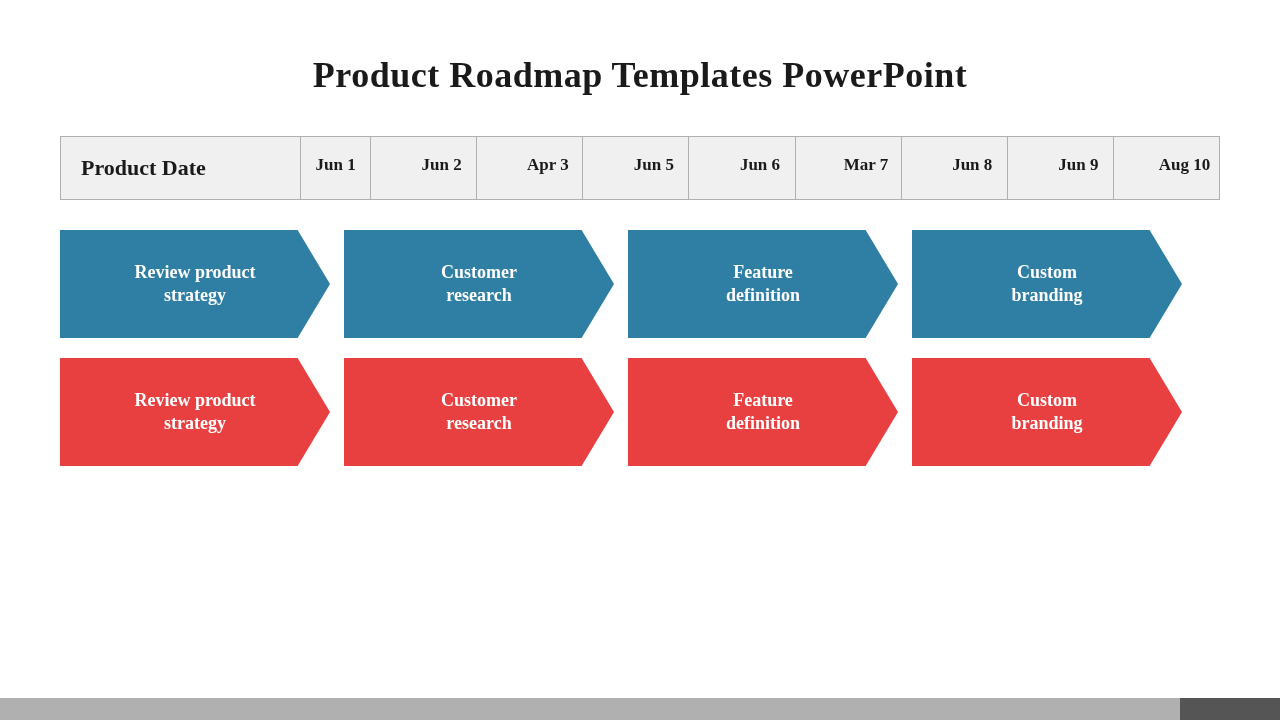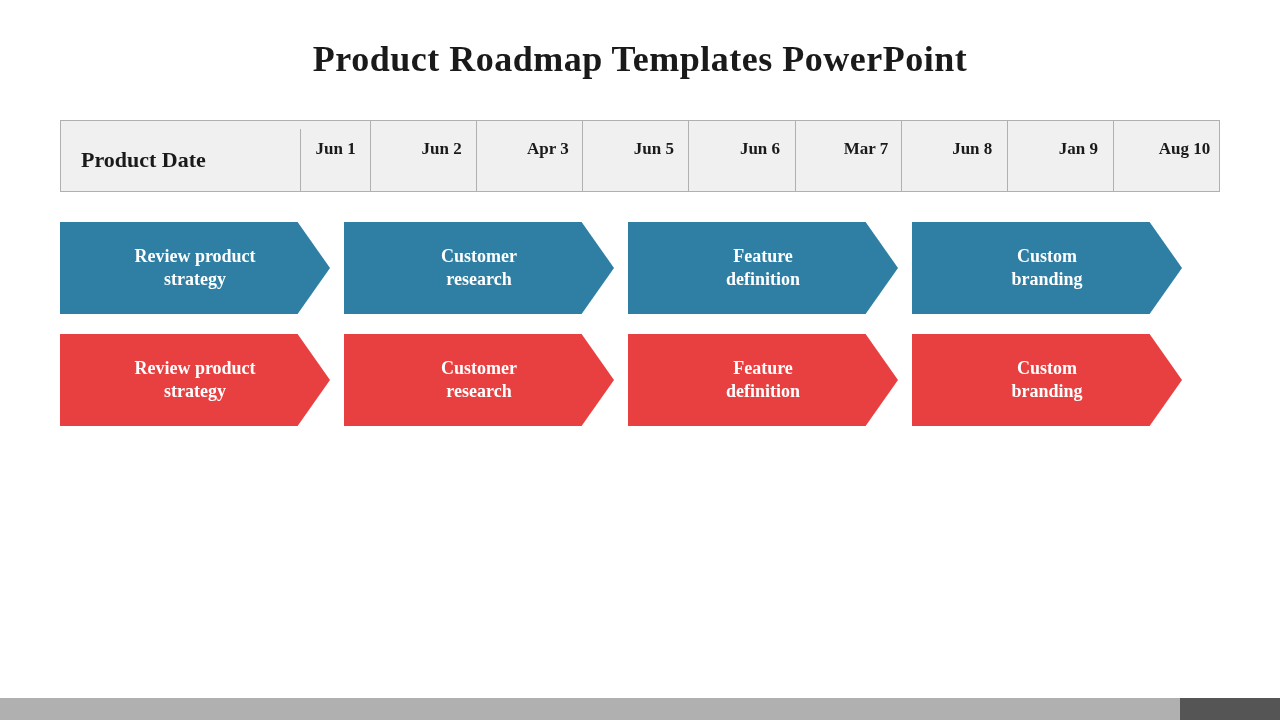--- a/index.html
+++ b/index.html
@@ -7,21 +7,21 @@
       width: 1280px;
       height: 720px;
       background: #ffffff;
       font-family: 'Georgia', serif;
       overflow: hidden;
       position: relative;
     }
 
     .page-title {
       text-align: center;
-      padding-top: 38px;
+      padding-top: 54px;
       font-size: 36px;
       font-weight: 700;
       color: #1a1a1a;
       letter-spacing: 0.5px;
     }
 
     
     .timeline-header {
       display: flex;
       margin: 40px 60px 0 60px;
@@ -32,21 +32,20 @@
     .header-product-date {
       width: 240px;
       min-width: 240px;
       padding: 18px 20px;
       font-size: 22px;
       font-weight: 800;
       color: #1a1a1a;
       border-right: 1.5px solid #b0b0b0;
       display: flex;
       align-items: center;
-      margin-top: 8px;
     }
 
     .header-dates {
       display: flex;
       flex: 1;
       gap: 36px;
     }
 
     .header-date-cell {
       flex: 1;
@@ -74,21 +73,21 @@
       gap: 0;
       align-items: center;
     }
 
     
     .arrow-item {
       position: relative;
       display: flex;
       align-items: center;
       justify-content: center;
-      height: 92px;
+      height: 108px;
       text-align: center;
       font-size: 18px;
       font-weight: 800;
       color: #ffffff;
       font-family: 'Georgia', serif;
       margin-right: 14px;
     }
 
     .arrow-item.wide {
       width: 270px;
@@ -144,21 +143,21 @@
   <div class="header-product-date">Product  Date</div>
   <div class="header-dates">
 
   <div class="header-date-cell">Jun 1</div>
       <div class="header-date-cell">Jun 2</div>
       <div class="header-date-cell">Apr 3</div>
       <div class="header-date-cell">Jun 5</div>
       <div class="header-date-cell">Jun 6</div>
       <div class="header-date-cell">Mar 7</div>
       <div class="header-date-cell">Jun 8</div>
-      <div class="header-date-cell">Jan 9</div>
+      <div class="header-date-cell">Jun 9</div>
       <div class="header-date-cell">Aug 10</div>
     </div>
 </div>
 
 <div class="arrows-section">
 
 <div class="arrow-row">
       <div class="arrow-item wide">
         <div class="arrow-shape blue"></div>
         <div class="arrow-text">Review product<br>strategy</div>

